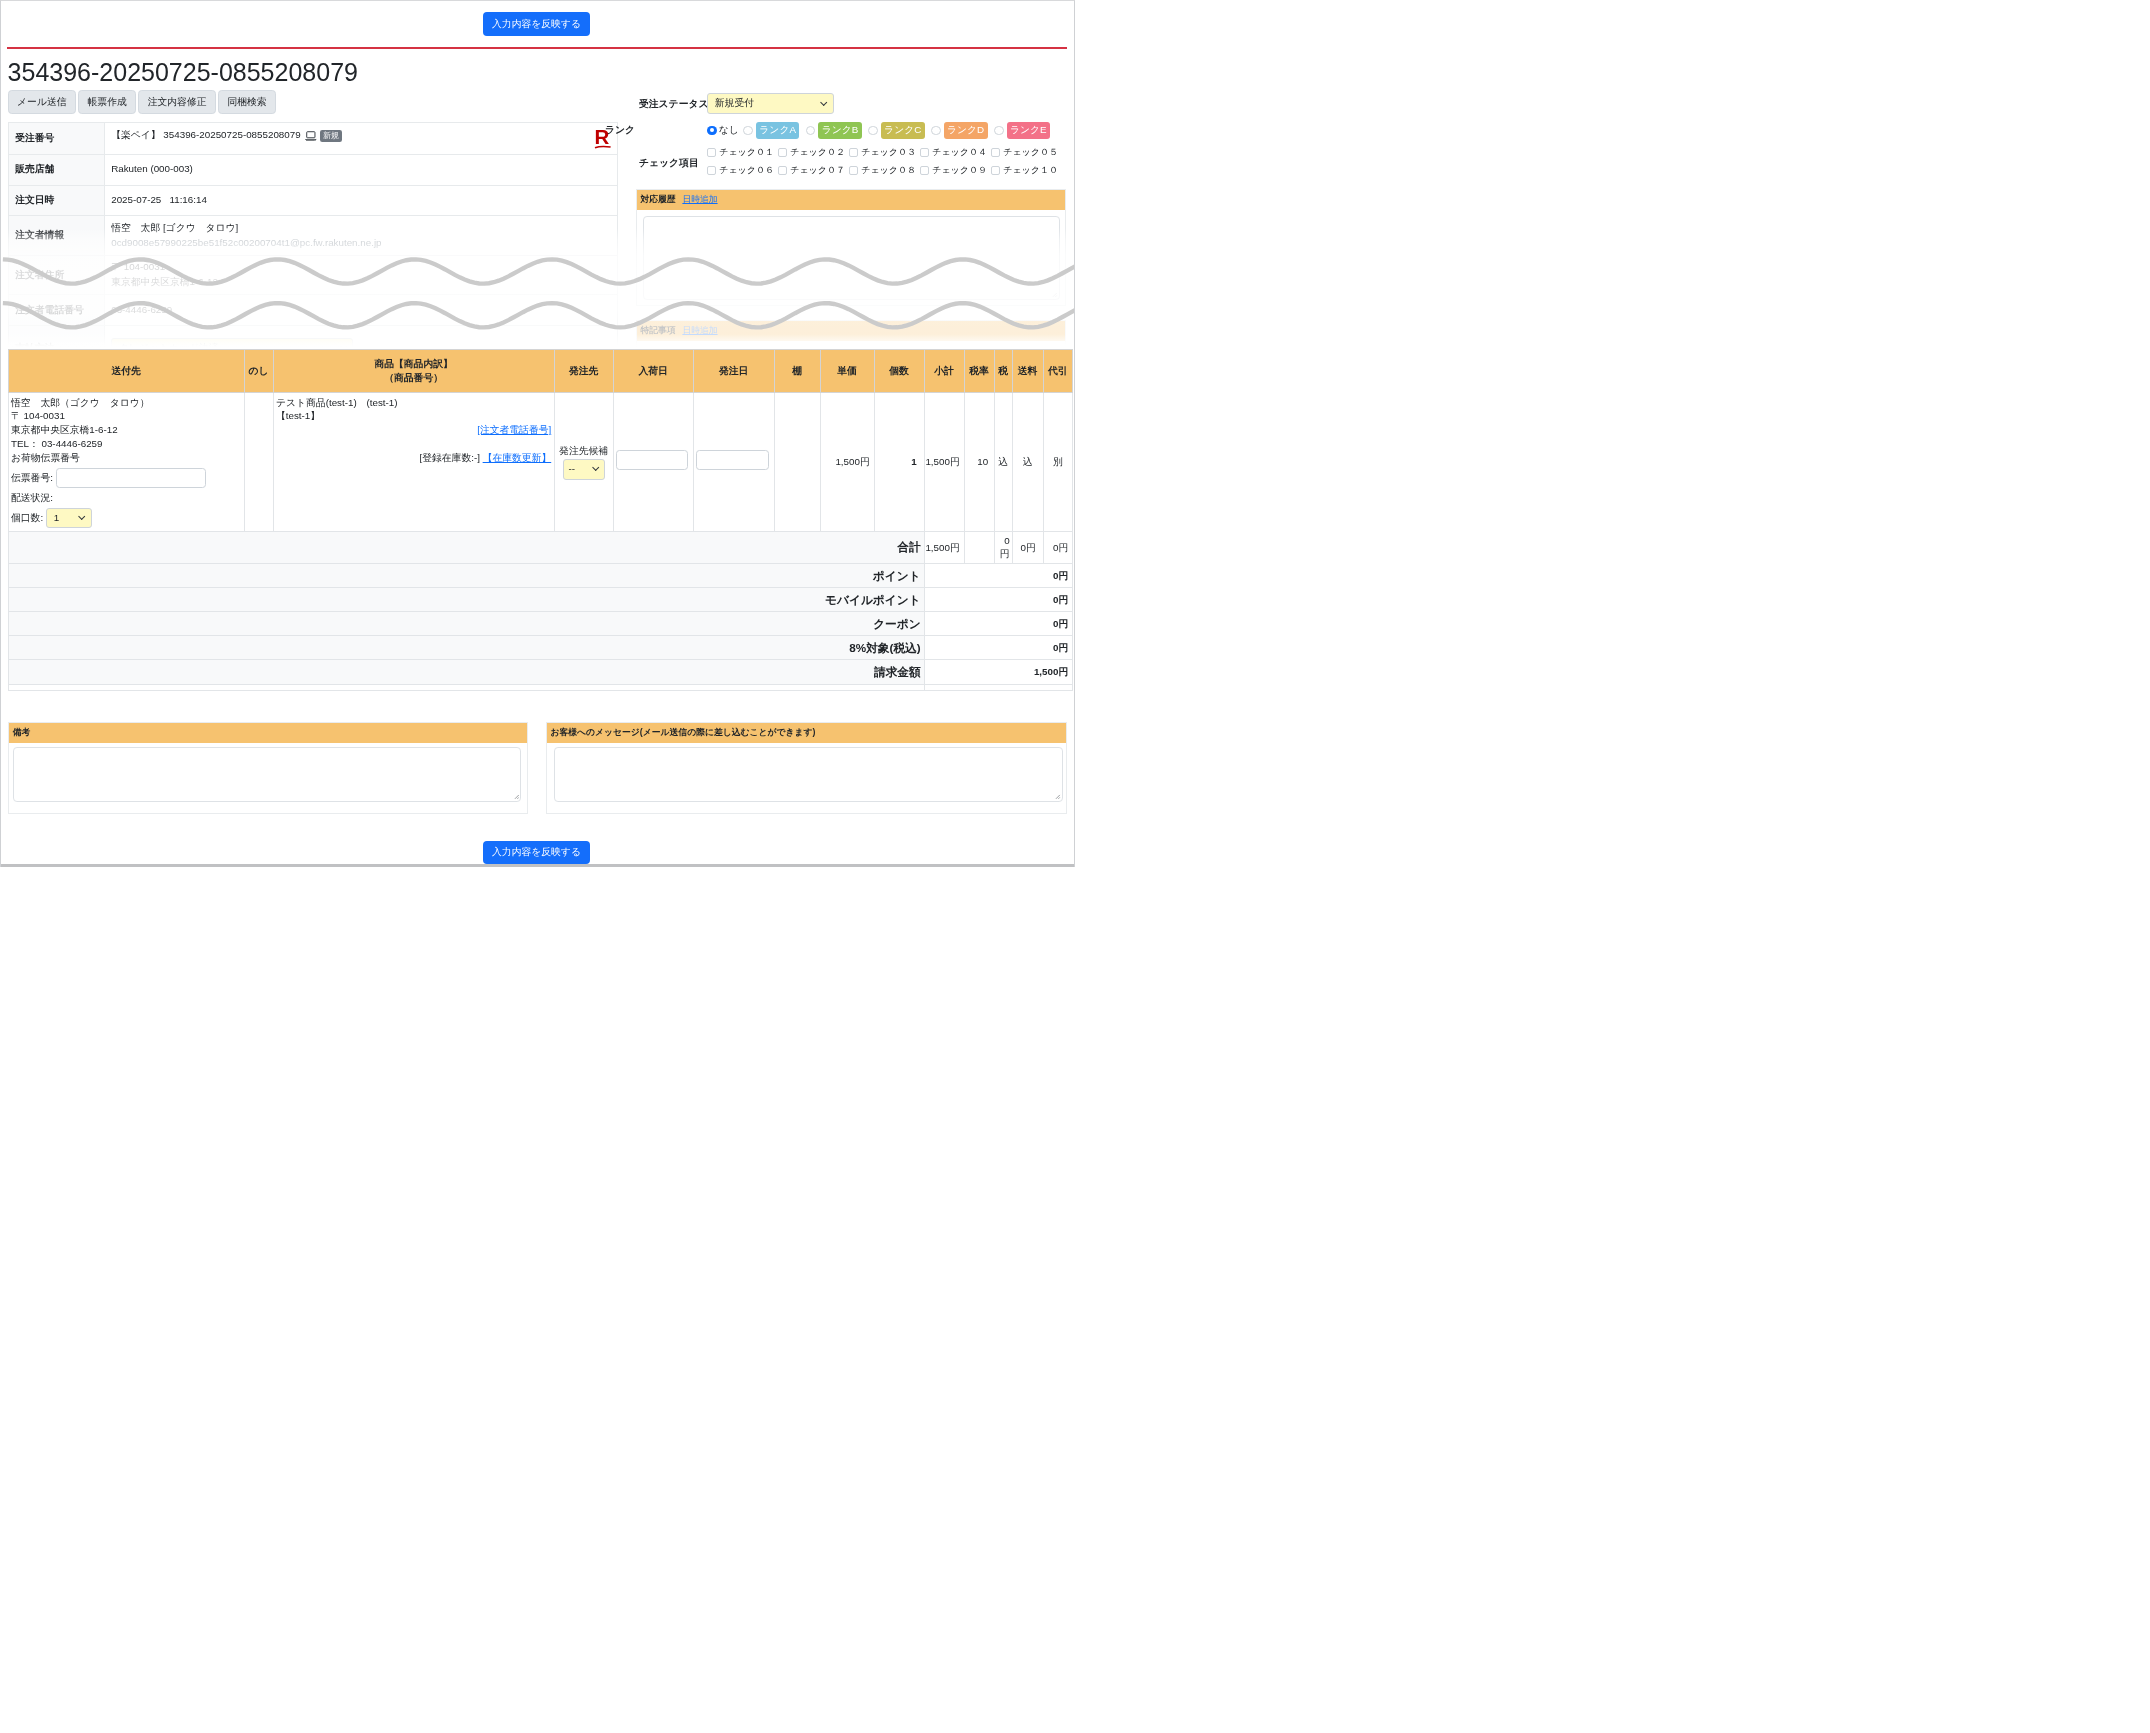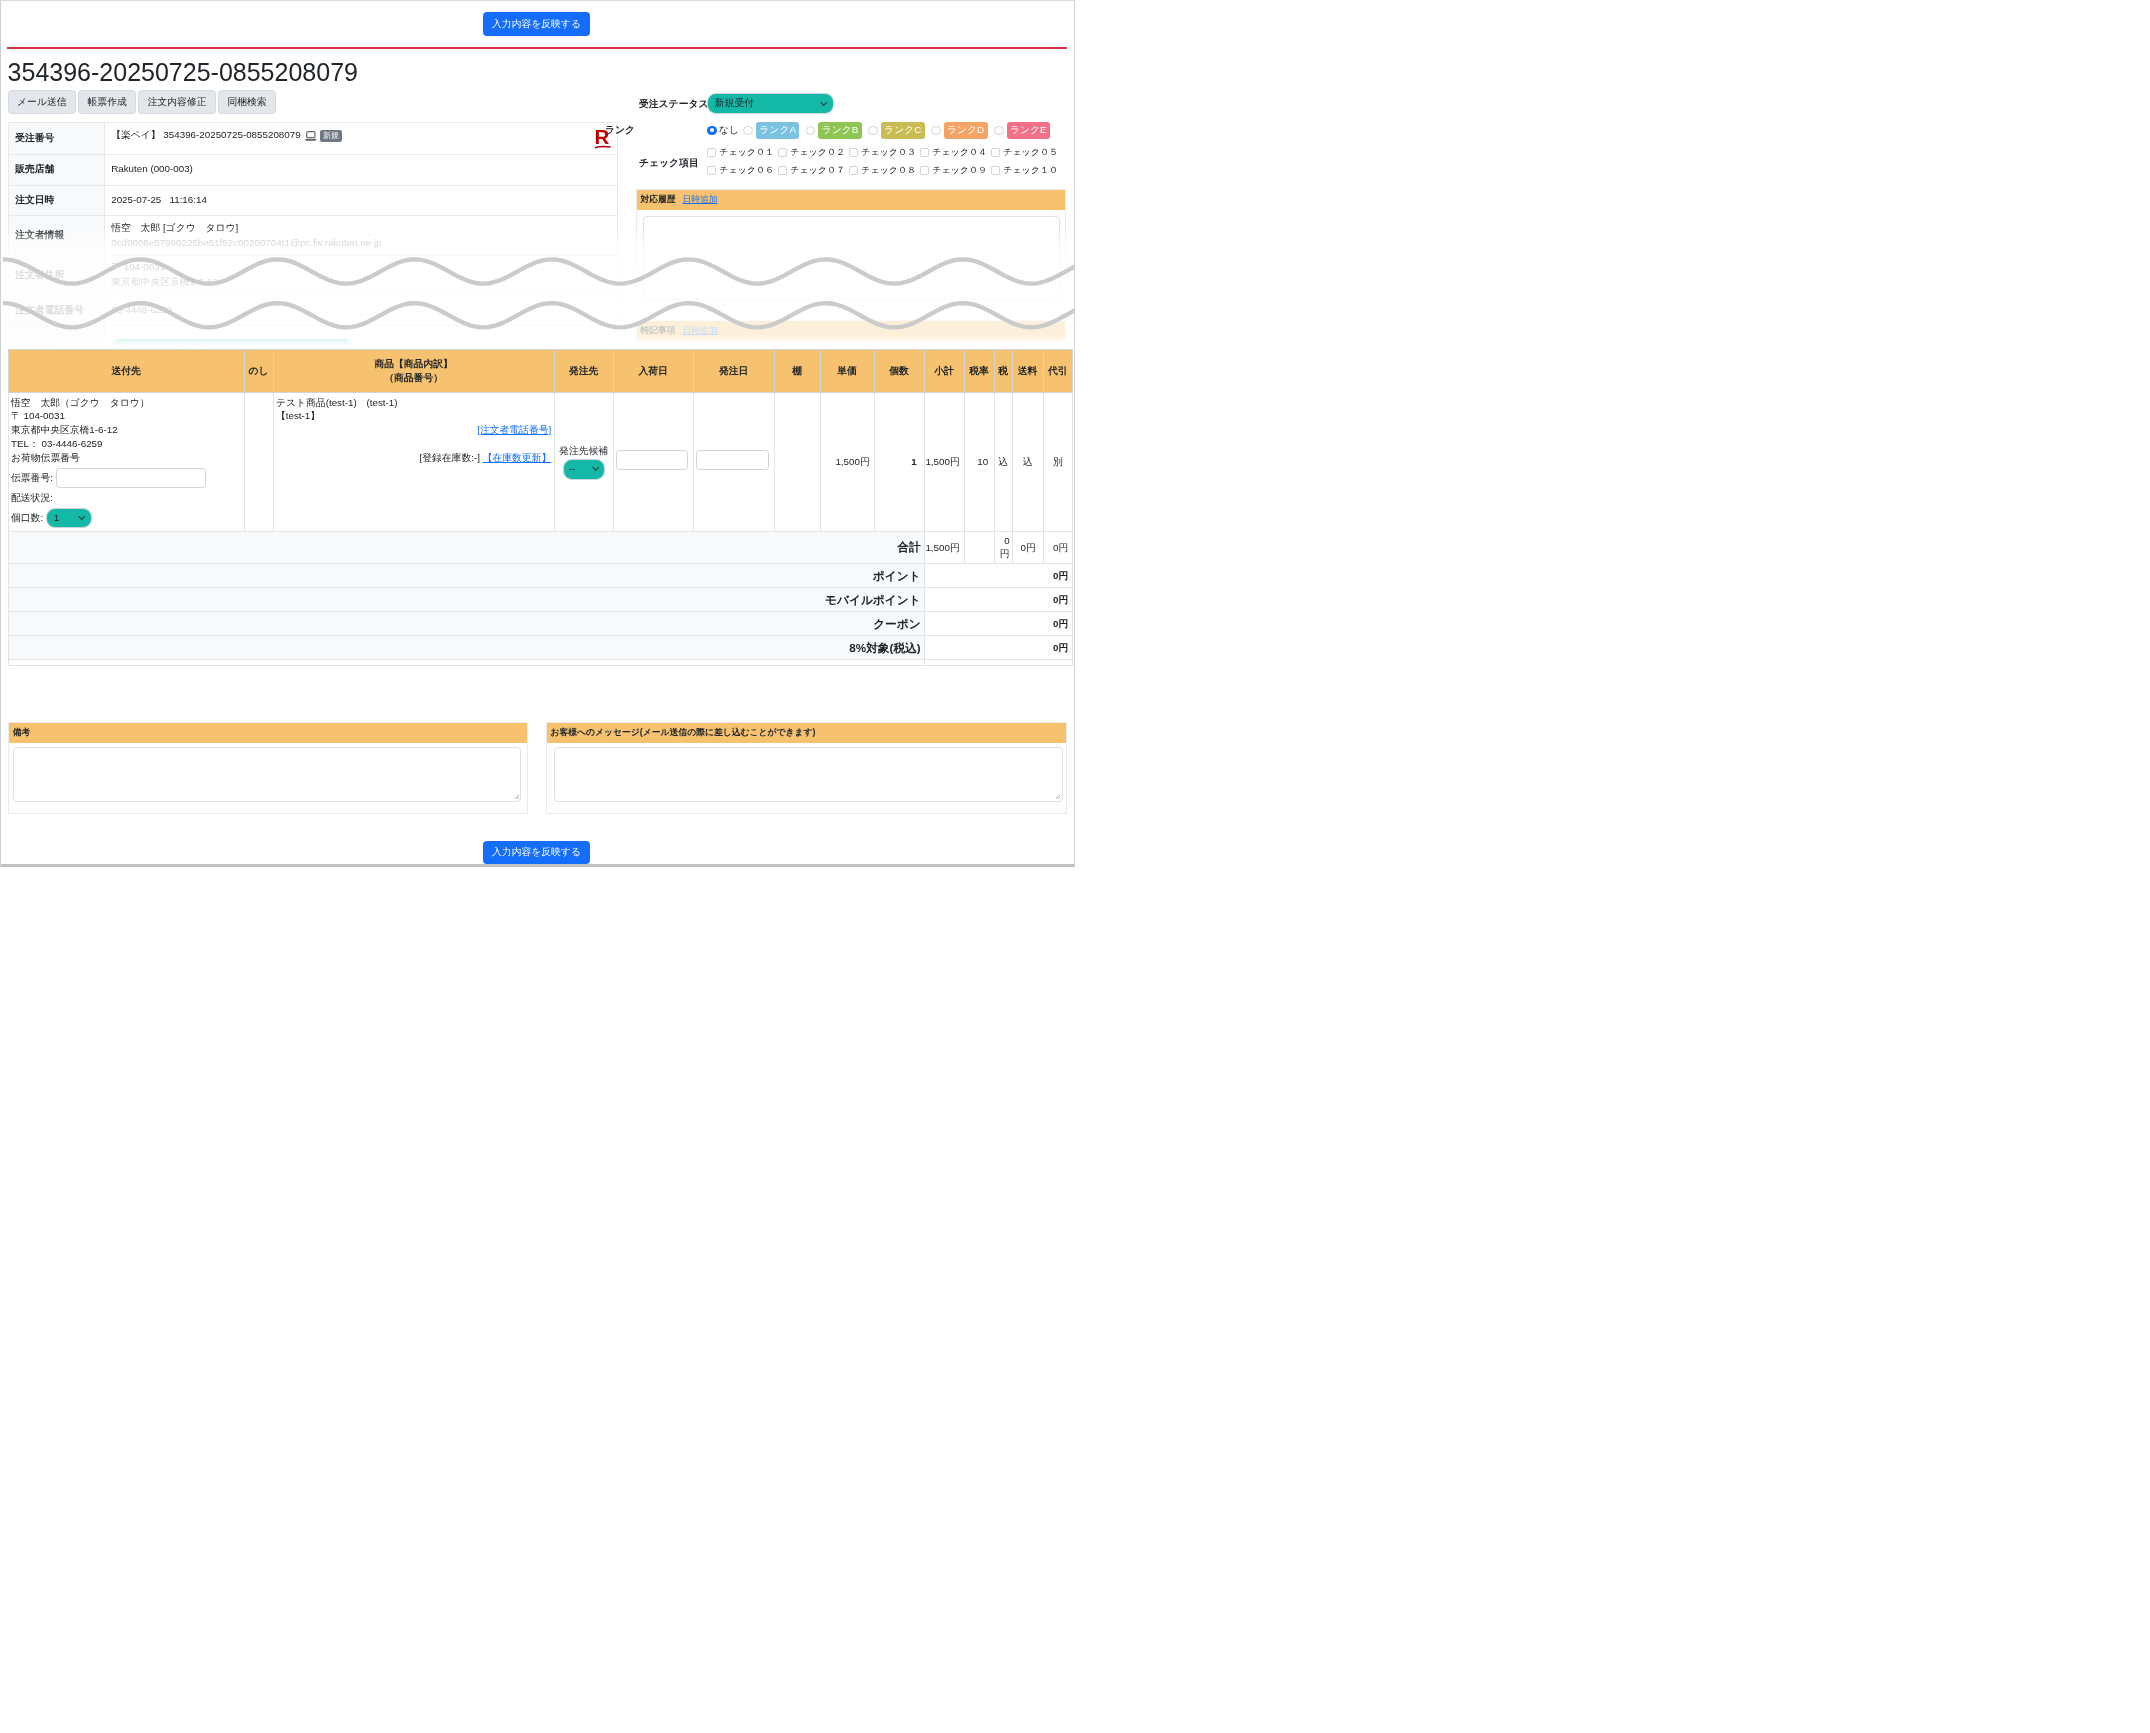--- a/index.html
+++ b/index.html
@@ -17,21 +17,21 @@
 
 #info { position:absolute; left:7.3px; top:121px; width:610px; border-collapse:collapse; font-size:9.8px; }
 #info th, #info td { border:0.7px solid #e7eaec; vertical-align:middle; padding:2.9px 5.9px; text-align:left; font-weight:400;}
 #info th { width:96px; background:#f8f9fa; font-weight:700; }
 #info .em { color:#a2a9b0; }
 
 .badge-new { display:inline-block; background:#6f7780; color:#fff; font-size:8px; line-height:8.5px;
   padding:1.5px 3.4px; border-radius:2.2px; position:relative; top:-0.5px; margin-left:2.9px;}
 .lap { position:relative; top:2.9px; margin-left:4.4px; display:inline-block;}
 
-.sel { position:relative; display:inline-block; background:#14b8a6; border:0.7px solid #ced4da; border-radius:9px;
+.sel { position:relative; display:inline-block; background:#fef9c3; border:0.7px solid #ced4da; border-radius:3px;
   line-height:14.6px; color:#212529; }
 .sel .chev { position:absolute; right:6.3px; top:50%; width:5.4px; height:5.4px; border-right:1.4px solid #33383d;
   border-bottom:1.4px solid #33383d; transform:translateY(-72%) rotate(45deg); }
 
 .rlabel { font-weight:700; }
 .radio { display:inline-block; width:9.8px; height:9.8px; border-radius:50%; border:0.7px solid #cfd5da; background:#fff; vertical-align:middle;}
 .radio.on { background:#0d6efd; border:0; position:relative; }
 .radio.on:after { content:""; position:absolute; left:2.9px; top:2.9px; width:3.9px; height:3.9px; border-radius:50%; background:#fff; }
 .rank { display:inline-block; height:16.6px; line-height:14.6px; padding:1px 3.4px; border-radius:2.9px; color:#fff; font-size:9.8px; }
 .cb { display:inline-block; width:8.8px; height:8.8px; border:0.7px solid #ced4da; border-radius:2px; background:#fff; vertical-align:-1.5px; margin-right:3.4px;}
@@ -224,20 +224,24 @@
           <td class="num" colspan="5" style="font-weight:700;">0円</td>
         </tr>
     <tr style="height:24px;">
           <td class="sumlab" colspan="9">クーポン</td>
           <td class="num" colspan="5" style="font-weight:700;">0円</td>
         </tr>
     <tr style="height:24px;">
           <td class="sumlab" colspan="9">8%対象(税込)</td>
           <td class="num" colspan="5" style="font-weight:700;">0円</td>
         </tr>
+    <tr style="height:25px;">
+          <td class="sumlab" colspan="9">請求金額</td>
+          <td class="num" colspan="5" style="font-weight:700;">1,500円</td>
+        </tr>
     <tr style="height:6.3px;">
           <td colspan="9"></td>
           <td colspan="5"></td>
         </tr>
   </tbody>
     </table>
 
   
   <div class="panel" style="left:7.3px;top:721px;width:520px;height:92px;">
     <div class="phead" style="height:19.5px;"><b>備考</b></div>

